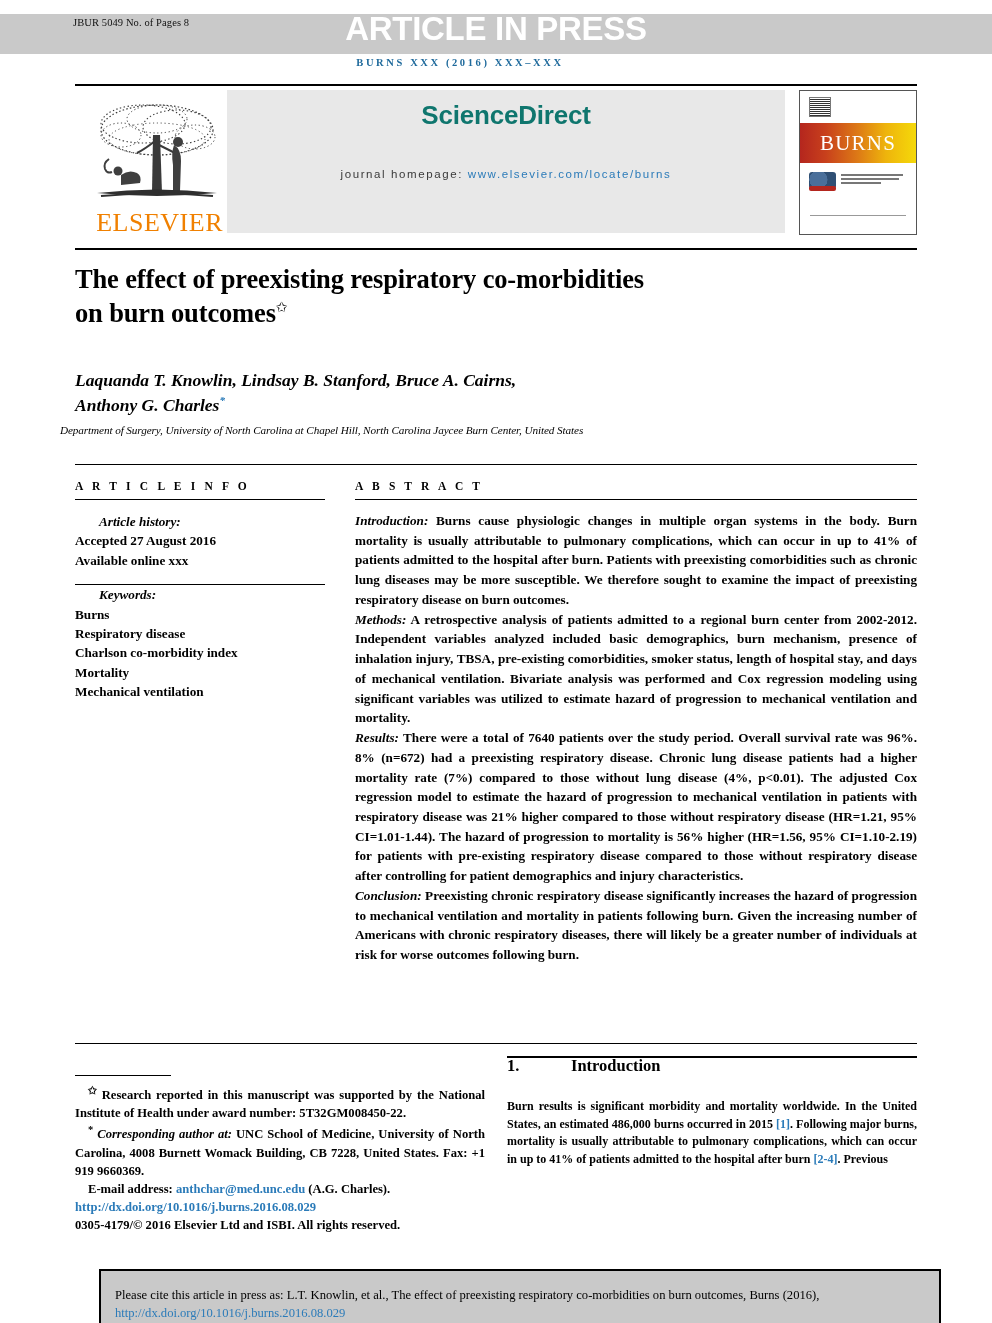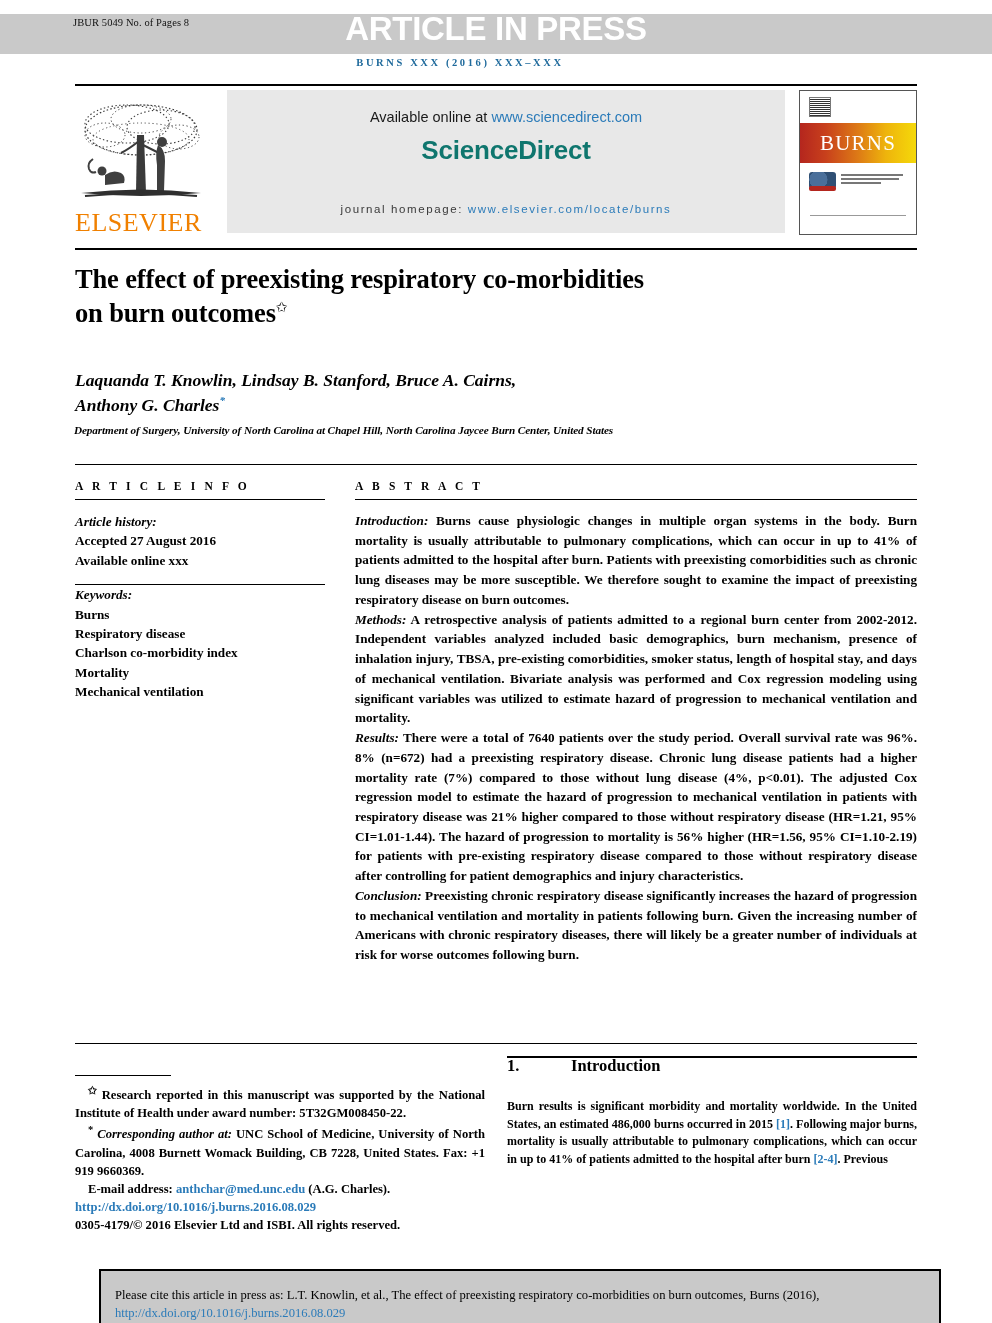--- a/index.html
+++ b/index.html
@@ -74,21 +74,21 @@
     position: absolute;
     left: 75px; top: 88px;
     width: 842px; height: 148px;
   }
   .elsevier-logo {
     position: absolute;
     left: 0; top: 0;
     width: 148px; height: 148px;
     display: flex;
     flex-direction: column;
-    align-items: flex-start;
+    align-items: flex-end;
     justify-content: flex-end;
   }
   .tree-svg { width: 132px; height: 112px; display:block; }
   .elsevier-word {
     font-family: "Liberation Serif", serif;
     font-size: 26px;
     letter-spacing: .5px;
     color: #F08000;
     line-height: 1;
     margin-top: 1px;
@@ -192,25 +192,25 @@
     width: 800px;
     font-family: "Liberation Serif", serif;
     font-style: italic;
     font-weight: bold;
     font-size: 17.5px;
     line-height: 1.44;
   }
   .authors sup.star { color:#2b7bb9; font-size: 11px; vertical-align: super; }
   .affiliation {
     position: absolute;
-    left: 74px; top: 424px;
+    left: 60px; top: 424px;
     width: 842px;
     font-family: "Liberation Serif", serif;
     font-style: italic;
-    font-weight: bold;
+    font-weight: normal;
     font-size: 11.2px;
     letter-spacing: -.1px;
   }
 
   
   .sec-head {
     font-family: "Liberation Serif", serif;
     font-weight: bold;
     font-size: 11.5px;
     letter-spacing: 3.2px;
@@ -227,21 +227,21 @@
   }
   .hr-sec { border-top: 1.6px solid #000; margin: 7px 0 0 0; }
 
   .info-body {
     font-family: "Liberation Serif", serif;
     font-size: 13.2px;
     line-height: 1.47;
     font-weight: bold;
     margin-top: 12px;
   }
-  .info-body .lead { font-style: italic; }
+  .info-body .lead { font-style: italic; margin-left: 24px; }
   .info-kw { margin-top: 0; }
   .hr-kw { border-top: 1.6px solid #000; margin-top: 14px; }
 
   .abs-body {
     font-family: "Liberation Serif", serif;
     font-size: 13.2px;
     line-height: 1.495;
     text-align: justify;
     font-weight: bold;
     margin-top: 11px;
@@ -350,23 +350,20 @@
         <path d="M18 62 q-6 4 -4 10 q2 5 7 3" stroke="#3f3f3f" stroke-width="2" fill="none"></path>
 
         <path d="M6 96 q60 -7 120 0 q-60 6 -120 0 Z" fill="#2f2f2f"></path>
         <path d="M10 99 q56 -5 112 0" stroke="#2f2f2f" stroke-width="2.2" fill="none"></path>
       </g>
     </svg>
     <div class="elsevier-word">ELSEVIER</div>
   </div>
 
   <div class="sd-banner">
-    <div class="sd-available">
-      <span>Available online at </span><span class="url">www.sciencedirect.com</span>
-    </div>
     <div class="sd-logo">ScienceDirect</div>
     <div class="sd-homepage">
       <span>journal homepage: </span><span class="url">www.elsevier.com/locate/burns</span>
     </div>
   </div>
 
   <div class="journal-cover">
     <div class="jc-top">
       <div class="jc-barcode"></div>
     </div>

